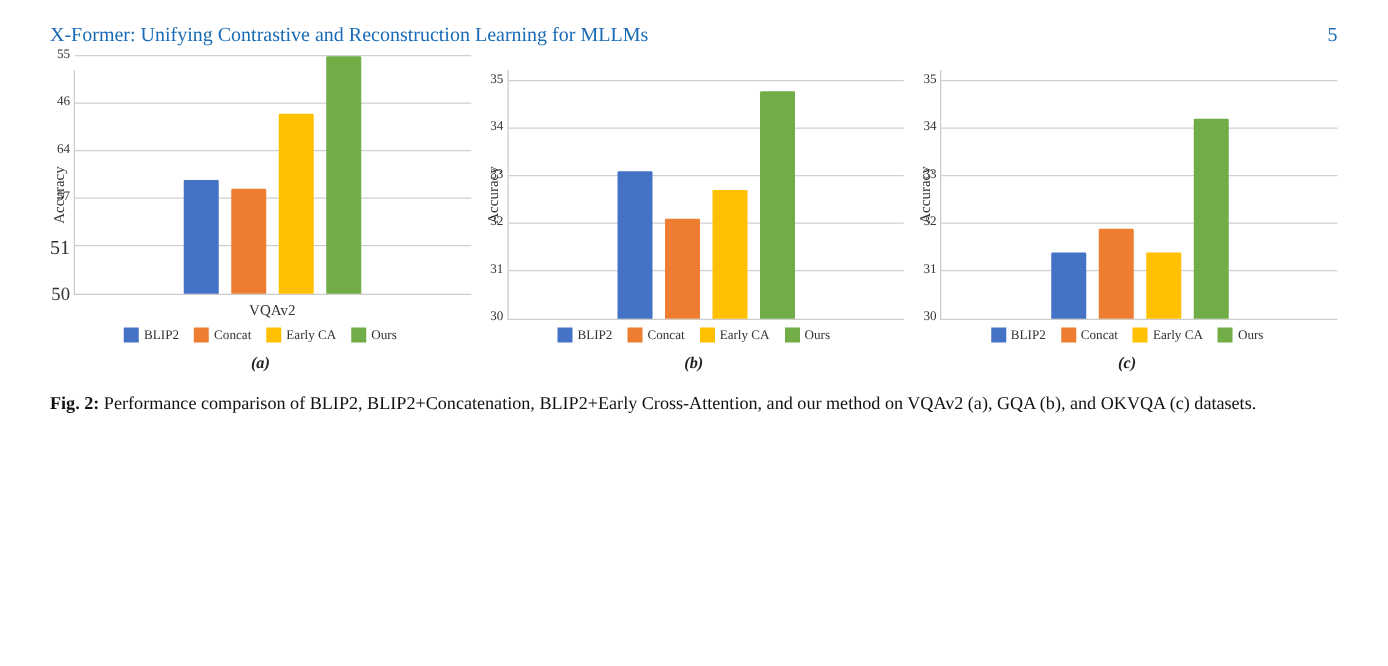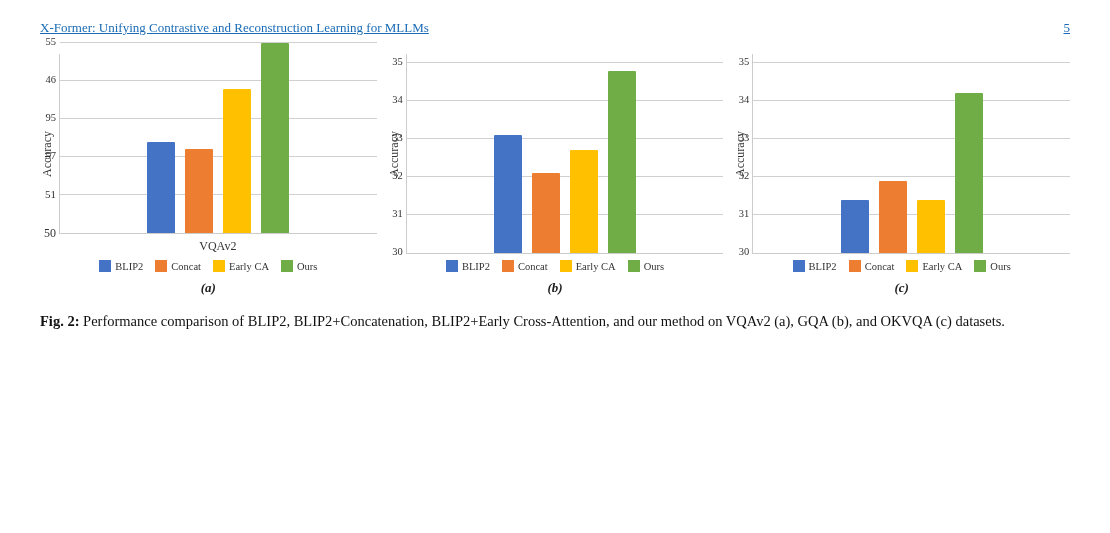--- a/index.html
+++ b/index.html
@@ -6,27 +6,26 @@
     body {
       background: white;
       font-family: "Times New Roman", Times, serif;
       width: 1110px;
       height: 533px;
       overflow: hidden;
       padding: 20px 40px;
     }
     .page-title {
       text-align: center;
-      font-size: 13px;
+      font-size: 16px;
       color: #1a6bb5;
       margin-bottom: 18px;
       display: flex;
       justify-content: space-between;
       align-items: center;
-      text-decoration: underline;
     }
     .charts-row {
       display: flex;
       justify-content: space-around;
       align-items: flex-end;
       gap: 10px;
       margin-bottom: 12px;
     }
     .chart-container {
       display: flex;
@@ -114,30 +113,30 @@
   <span>5</span>
 </div>
 
 <div class="charts-row" id="charts-row">
     <div class="chart-container">
       <div class="chart-area">
         <div class="y-axis-label">Accuracy</div>
         <div class="chart-inner">
           <div class="grid-and-bars" style="height: 190px; position: relative;">
             <div style="position: absolute; left: 0px; right: 0px; bottom: 0px; border-top: none;">
-              <span style="position: absolute; right: calc(100% + 4px); top: -7px; font-size: 12px; color: rgb(51, 51, 51); white-space: nowrap;">50</span>
+              <span style="position: absolute; right: calc(100% + 4px); top: -7px; font-size: 15px; color: rgb(51, 51, 51); white-space: nowrap;">50</span>
             </div>
             <div style="position: absolute; left: 0px; right: 0px; bottom: 38px; border-top: 1px solid rgb(208, 208, 208);">
-              <span style="position: absolute; right: calc(100% + 4px); top: -7px; font-size: 11px; color: rgb(51, 51, 51); white-space: nowrap;">51</span>
+              <span style="position: absolute; right: calc(100% + 4px); top: -7px; font-size: 16px; color: rgb(51, 51, 51); white-space: nowrap;">51</span>
             </div>
             <div style="position: absolute; left: 0px; right: 0px; bottom: 76px; border-top: 1px solid rgb(208, 208, 208);">
               <span style="position: absolute; right: calc(100% + 4px); top: -7px; font-size: 10.5px; color: rgb(51, 51, 51); white-space: nowrap;">57</span>
             </div>
             <div style="position: absolute; left: 0px; right: 0px; bottom: 114px; border-top: 1px solid rgb(208, 208, 208);">
-              <span style="position: absolute; right: calc(100% + 4px); top: -7px; font-size: 10.5px; color: rgb(51, 51, 51); white-space: nowrap;">95</span>
+              <span style="position: absolute; right: calc(100% + 4px); top: -7px; font-size: 10.5px; color: rgb(51, 51, 51); white-space: nowrap;">64</span>
             </div>
             <div style="position: absolute; left: 0px; right: 0px; bottom: 152px; border-top: 1px solid rgb(208, 208, 208);">
               <span style="position: absolute; right: calc(100% + 4px); top: -7px; font-size: 10.5px; color: rgb(51, 51, 51); white-space: nowrap;">46</span>
             </div>
             <div style="position: absolute; left: 0px; right: 0px; bottom: 190px; border-top: 1px solid rgb(208, 208, 208); text-align: center;">
               <span style="position: absolute; right: calc(100% + 4px); top: -7px; font-size: 10.5px; color: rgb(51, 51, 51); white-space: nowrap;">55</span>
             </div>
             <div style="position: absolute; inset: 0px; display: flex; align-items: flex-end; justify-content: center; gap: 10px; padding: 0px 18px;">
               <div style="width: 28px; height: 91.2px; background-color: rgb(68, 114, 196); border-radius: 1px 1px 0px 0px; flex-shrink: 0;"></div>
               <div style="width: 28px; height: 83.6px; background-color: rgb(237, 125, 49); border-radius: 1px 1px 0px 0px; flex-shrink: 0;"></div>

